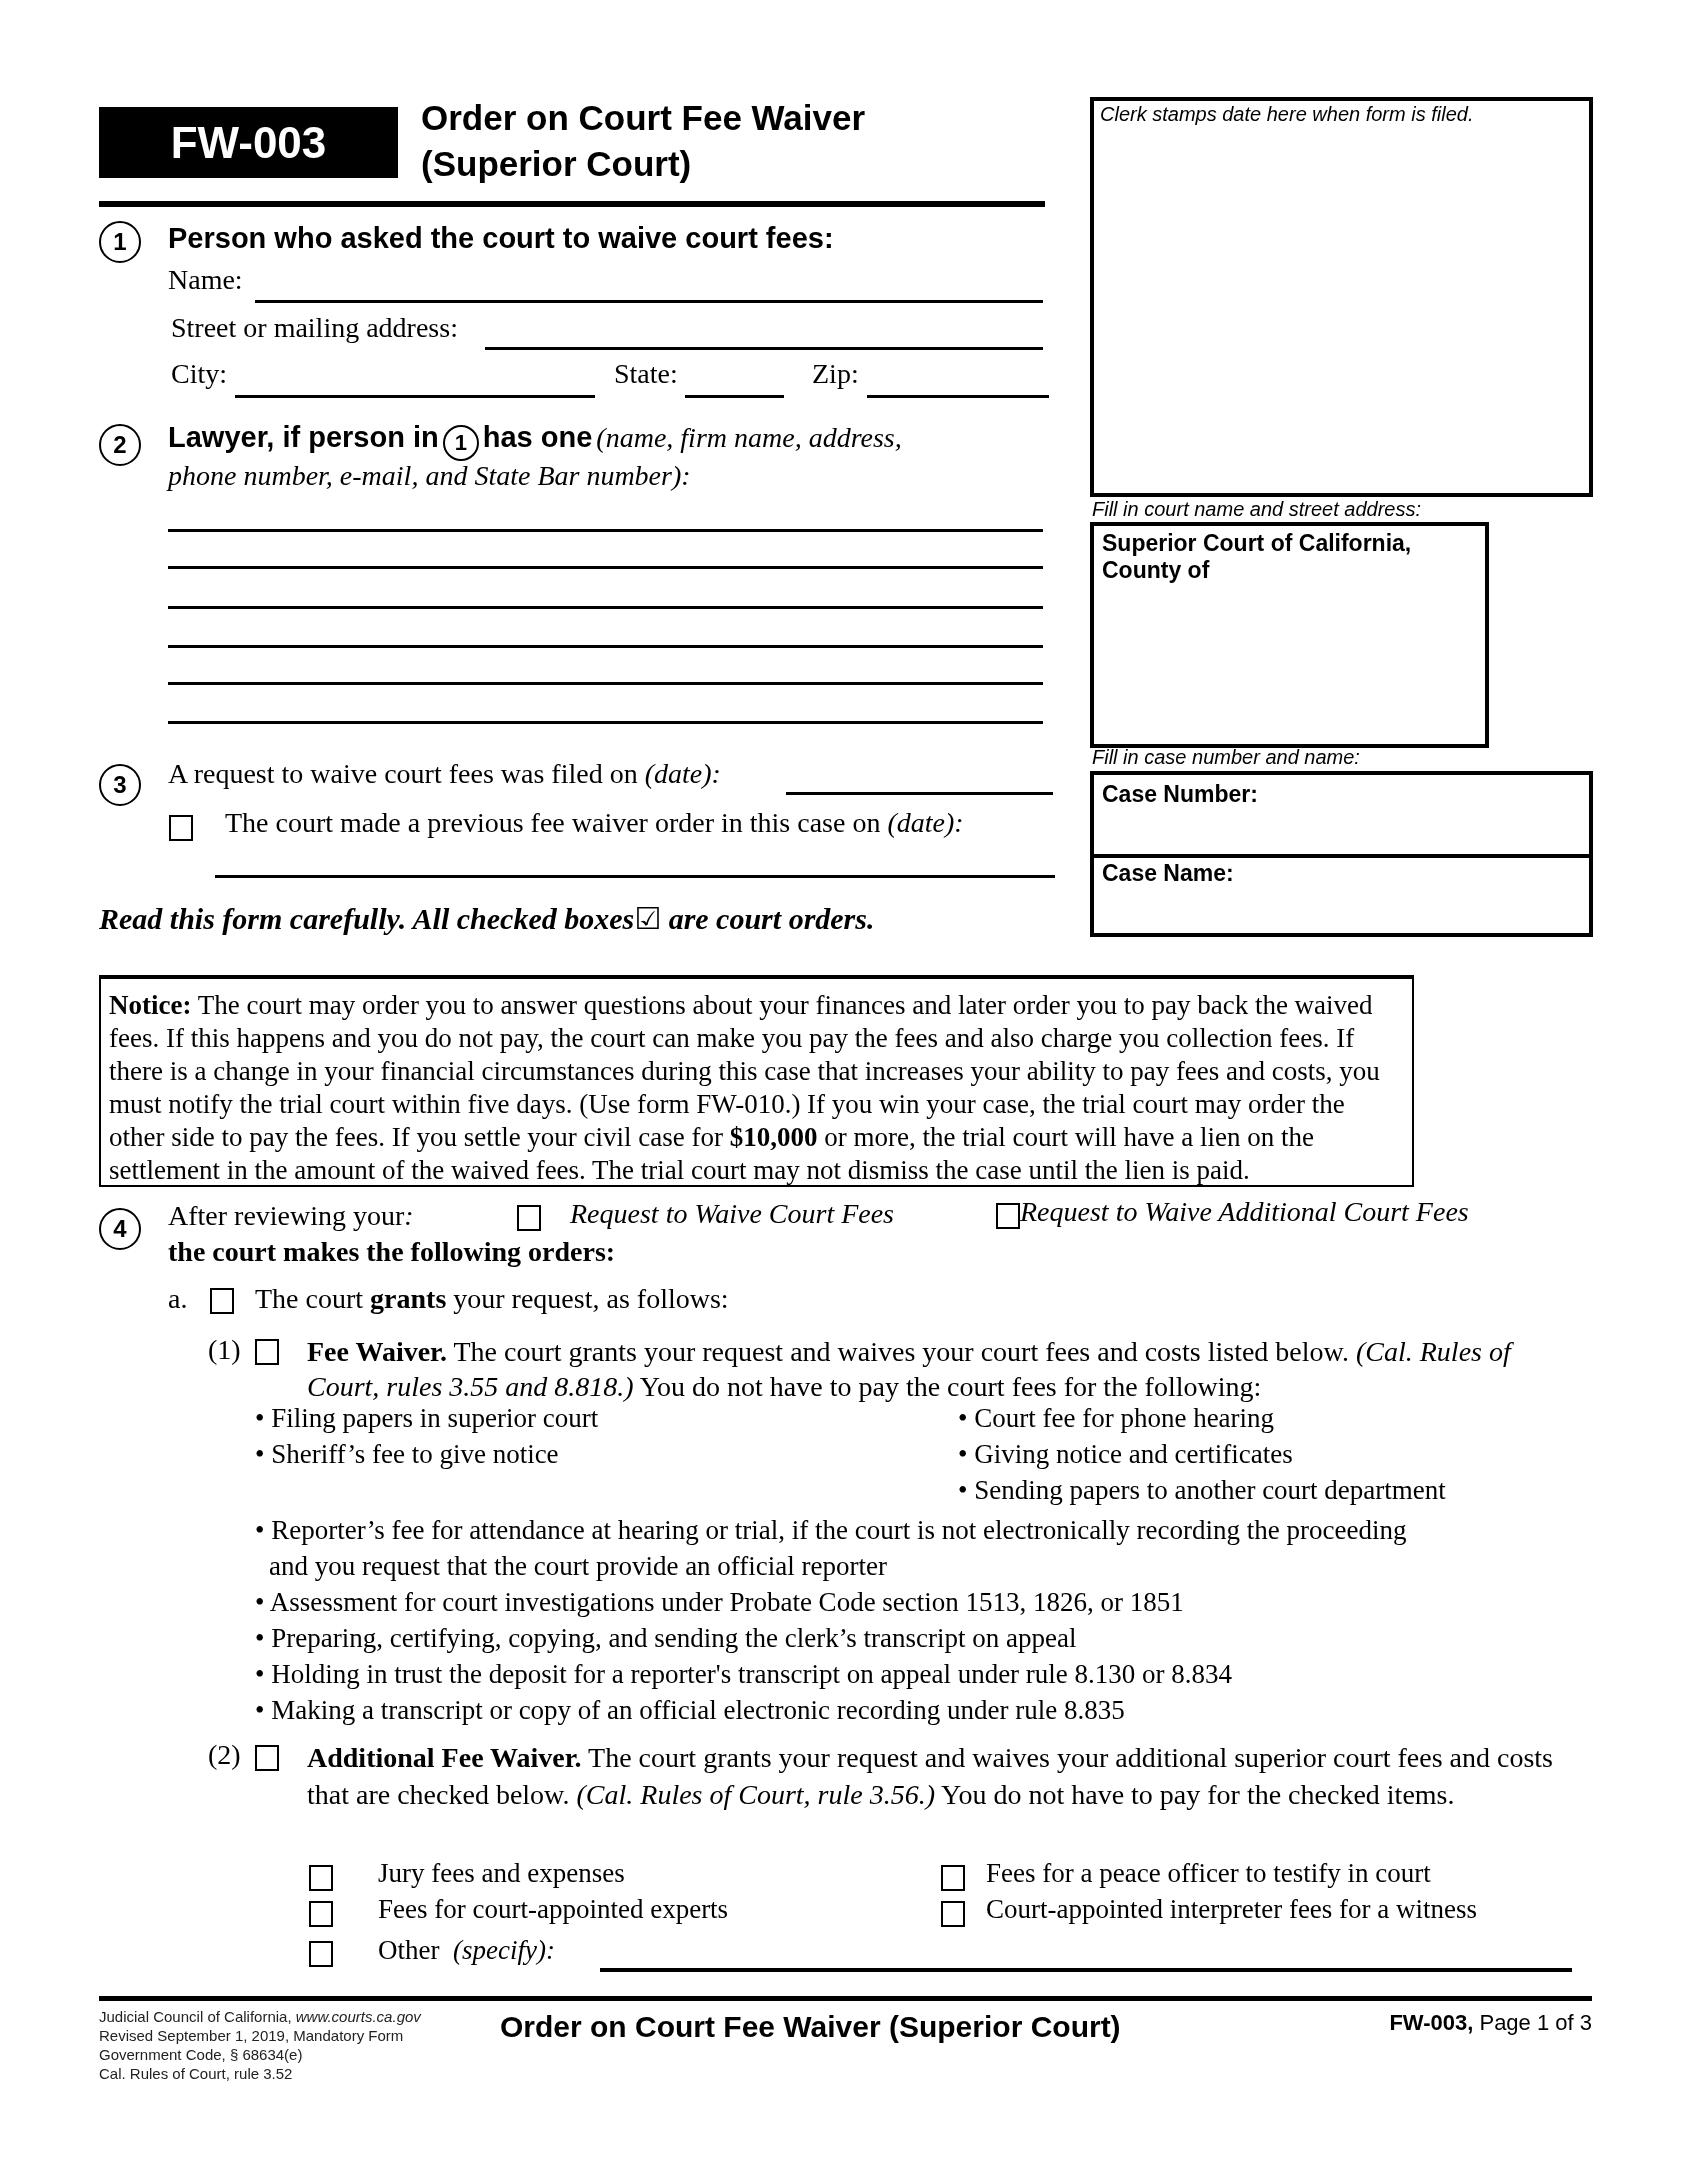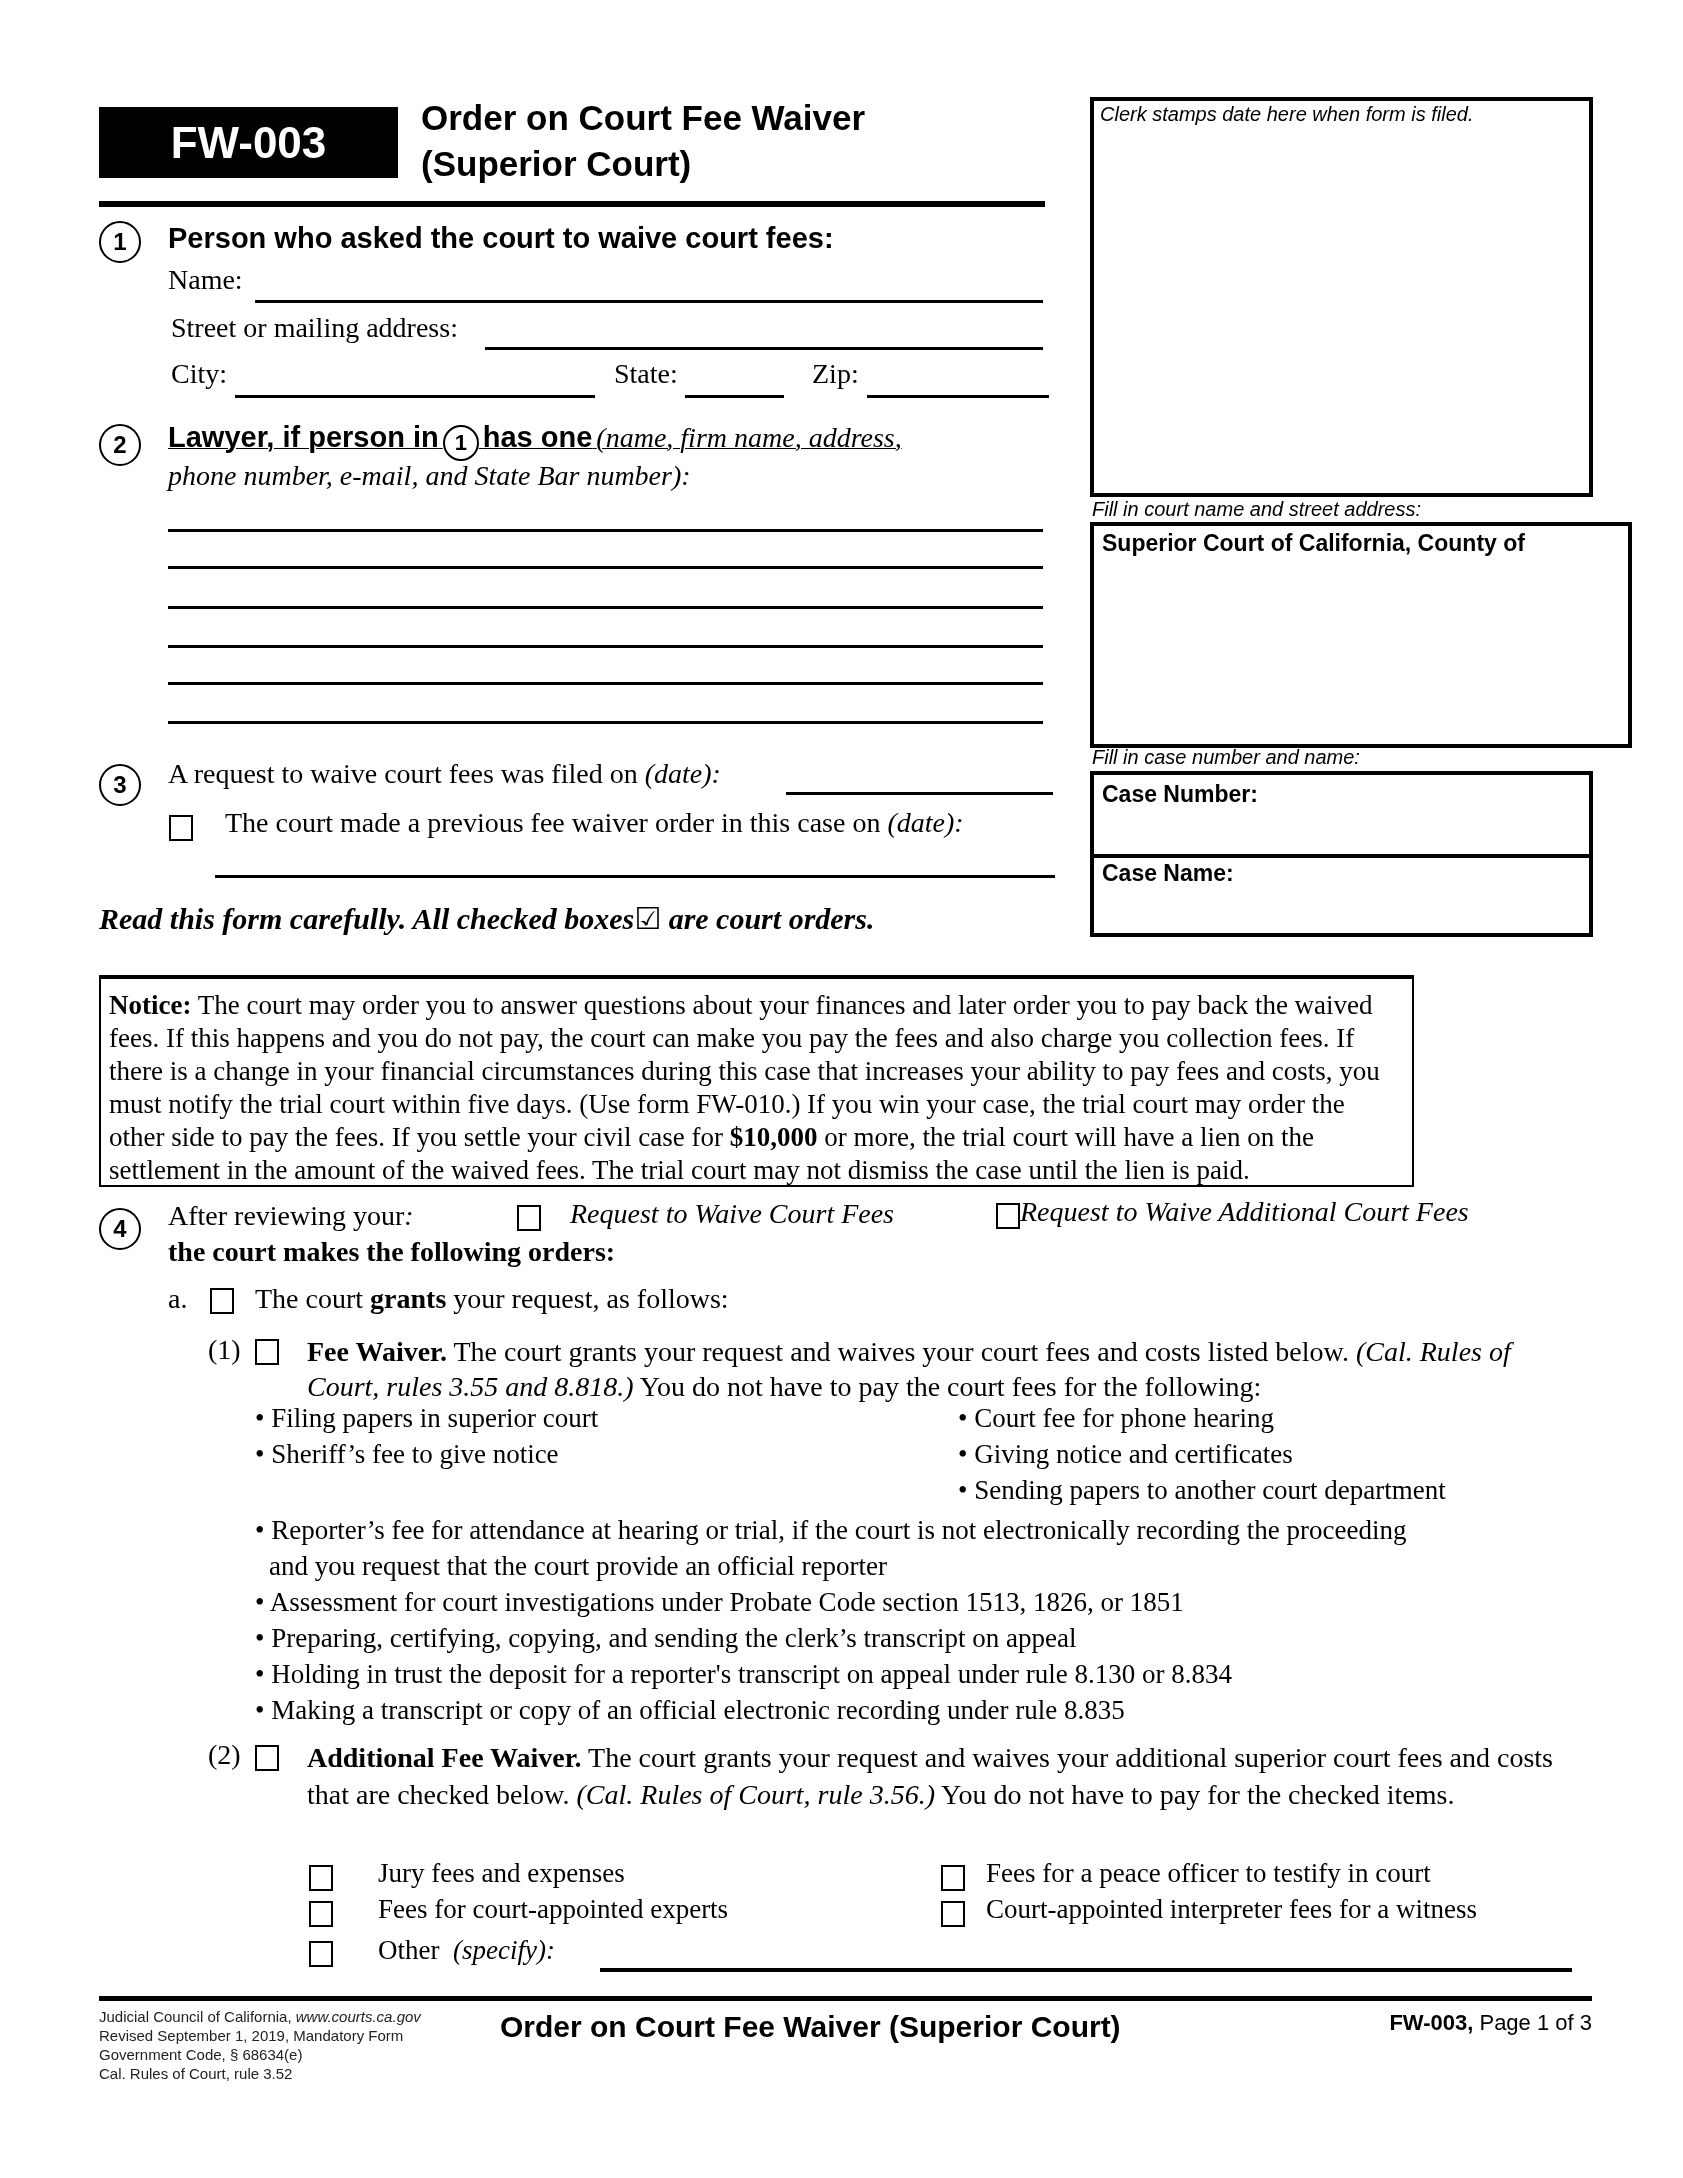--- a/index.html
+++ b/index.html
@@ -36,21 +36,21 @@
 <div class="abs title sans">
   <div>Order on Court Fee Waiver</div>
   <div>(Superior Court)</div>
 </div>
 <div class="abs hrule" style="left:99px;top:201px;width:946px;height:6px;"></div>
 
 <div class="abs box" style="left:1090px;top:97px;width:503px;height:400px;">
   <div class="abs sans lbl-it" style="left:6px;top:2px;">Clerk stamps date here when form is filed.</div>
 </div>
 <div class="abs sans lbl-it" style="left:1092px;top:498px;">Fill in court name and street address:</div>
-<div class="abs box" style="left:1090px;top:522px;width:542px;height:226px;">
+<div class="abs box" style="left:1090px;top:522px;width:399px;height:226px;">
   <div class="abs sans b" style="left:8px;top:4px;font-size:23px;">Superior Court of California, County of</div>
 </div>
 <div class="abs sans lbl-it" style="left:1092px;top:746px;">Fill in case number and name:</div>
 <div class="abs box" style="left:1090px;top:771px;width:503px;height:166px;">
   <div class="abs" style="left:0;top:83px;width:100%;height:75px;">
     <div class="abs sans b" style="left:8px;top:2px;font-size:23px;">Case Name:</div>
   </div>
   <div class="abs" style="left:0;top:0;width:100%;height:79px;border-bottom:4px solid #000;">
     <div class="abs sans b" style="left:8px;top:6px;font-size:23px;">Case Number:</div>
   </div>
@@ -63,21 +63,21 @@
 <div class="abs serif t28" style="left:171px;top:312px;">Street or mailing address:</div>
 <div class="abs ul" style="left:485px;top:347px;width:558px;"></div>
 <div class="abs serif t28" style="left:171px;top:358px;">City:</div>
 <div class="abs ul" style="left:235px;top:395px;width:360px;"></div>
 <div class="abs serif t28" style="left:614px;top:358px;">State:</div>
 <div class="abs ul" style="left:685px;top:395px;width:99px;"></div>
 <div class="abs serif t28" style="left:812px;top:358px;text-align:center;">Zip:</div>
 <div class="abs ul" style="left:867px;top:395px;width:182px;"></div>
 
 <div class="abs circ sans" style="left:99px;top:424px;">2</div>
-<div class="abs" style="left:168px;top:421px;white-space:nowrap;text-decoration:underline;">
+<div class="abs" style="left:168px;top:421px;white-space:nowrap;">
   <span class="sans h-bold">Lawyer, if person in</span>
   <span class="circ-sm sans">1</span>
   <span class="sans h-bold">has one</span>
   <span class="serif it t28">(name, firm name, address,</span>
 </div>
 <div class="abs serif it t28" style="left:168px;top:460px;">phone number, e-mail, and State Bar number):</div>
 <div class="abs ul" style="left:168px;top:529px;width:875px;"></div>
 <div class="abs ul" style="left:168px;top:566px;width:875px;"></div>
 <div class="abs ul" style="left:168px;top:606px;width:875px;"></div>
 <div class="abs ul" style="left:168px;top:645px;width:875px;"></div>

